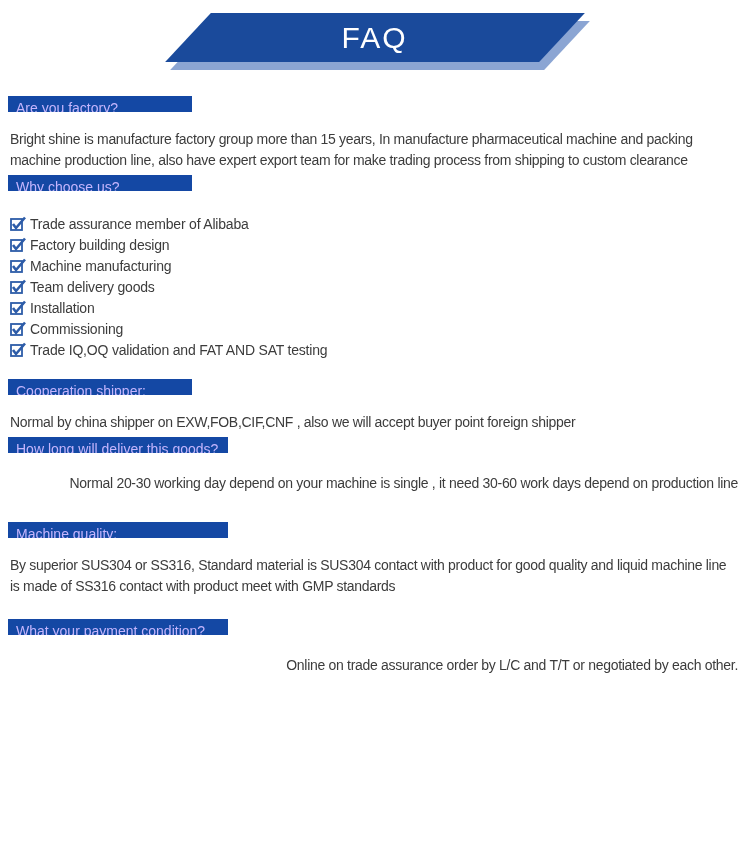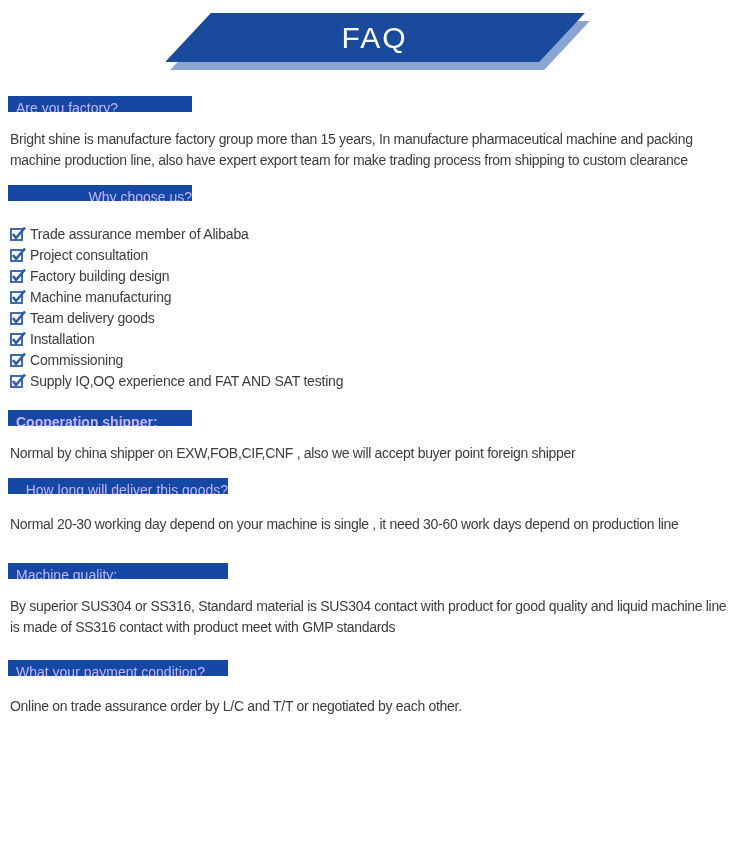--- a/index.html
+++ b/index.html
@@ -66,23 +66,23 @@
     align-items: center;
     height: 21px;
     font-size: 14px;
     letter-spacing: -0.2px;
   }
   .check-row svg { margin-right: 3px; flex: 0 0 auto; }
 
   
   .mt-h1 { margin-top: 14px; }
   .mt-p  { margin-top: 17px; }
-  .mt-h  { margin-top: 14px; text-align: right; }
-  .mt-h3 { margin-top: 19px; font-weight: bold; }
-  .mt-p2 { margin-top: 20px; }
+  .mt-h  { margin-top: 4px; }
+  .mt-h3 { margin-top: 19px; }
+  .mt-p2 { margin-top: 20px; text-align: right; }
   .mt-h5 { margin-top: 28px; }
   .mt-h6 { margin-top: 22px; }
 </style>
 </head>
 <body>
 
 <div class="banner-wrap">
   <div class="banner-shadow"></div>
   <div class="banner">
     <span class="banner-label">FAQ</span>
@@ -93,27 +93,20 @@
 <p class="sec-p mt-p">Bright shine is manufacture factory group more than 15 years, In manufacture pharmaceutical machine and packing machine production line, also have expert export team for make trading process from shipping to custom clearance</p>
 
 <div class="sec-h w-narrow mt-h">Why choose us?</div>
 <div class="check-list">
   <div class="check-row">
     <svg width="17" height="15" viewBox="0 0 17 15">
         <rect x="1" y="3" width="11" height="11" fill="#fff" stroke="#2d5ca8" stroke-width="1.8"></rect>
         <polyline points="3,8 6,12 15,1.5" fill="none" stroke="#2d5ca8" stroke-width="2.6"></polyline>
       </svg>
     <span>Trade assurance member of Alibaba</span>
-  </div>
-  <div class="check-row">
-    <svg width="17" height="15" viewBox="0 0 17 15">
-        <rect x="1" y="3" width="11" height="11" fill="#fff" stroke="#2d5ca8" stroke-width="1.8"></rect>
-        <polyline points="3,8 6,12 15,1.5" fill="none" stroke="#2d5ca8" stroke-width="2.6"></polyline>
-      </svg>
-    <span>Project consultation</span>
   </div>
   <div class="check-row">
     <svg width="17" height="15" viewBox="0 0 17 15">
         <rect x="1" y="3" width="11" height="11" fill="#fff" stroke="#2d5ca8" stroke-width="1.8"></rect>
         <polyline points="3,8 6,12 15,1.5" fill="none" stroke="#2d5ca8" stroke-width="2.6"></polyline>
       </svg>
     <span>Factory building design</span>
   </div>
   <div class="check-row">
     <svg width="17" height="15" viewBox="0 0 17 15">
@@ -141,21 +134,21 @@
         <rect x="1" y="3" width="11" height="11" fill="#fff" stroke="#2d5ca8" stroke-width="1.8"></rect>
         <polyline points="3,8 6,12 15,1.5" fill="none" stroke="#2d5ca8" stroke-width="2.6"></polyline>
       </svg>
     <span>Commissioning</span>
   </div>
   <div class="check-row">
     <svg width="17" height="15" viewBox="0 0 17 15">
         <rect x="1" y="3" width="11" height="11" fill="#fff" stroke="#2d5ca8" stroke-width="1.8"></rect>
         <polyline points="3,8 6,12 15,1.5" fill="none" stroke="#2d5ca8" stroke-width="2.6"></polyline>
       </svg>
-    <span>Supply IQ,OQ experience and FAT AND SAT testing</span>
+    <span>Trade IQ,OQ validation and FAT AND SAT testing</span>
   </div>
 </div>
 
 <div class="sec-h w-narrow mt-h3">Cooperation shipper:</div>
 <p class="sec-p mt-p">Normal by china shipper on EXW,FOB,CIF,CNF , also we will accept buyer point foreign shipper</p>
 
 <div class="sec-h w-wide mt-h">How long will deliver this goods?</div>
 <p class="sec-p mt-p2">Normal 20-30 working day depend on your machine is single , it need 30-60 work days depend on production line</p>
 
 <div class="sec-h w-wide mt-h5">Machine quality:</div>

